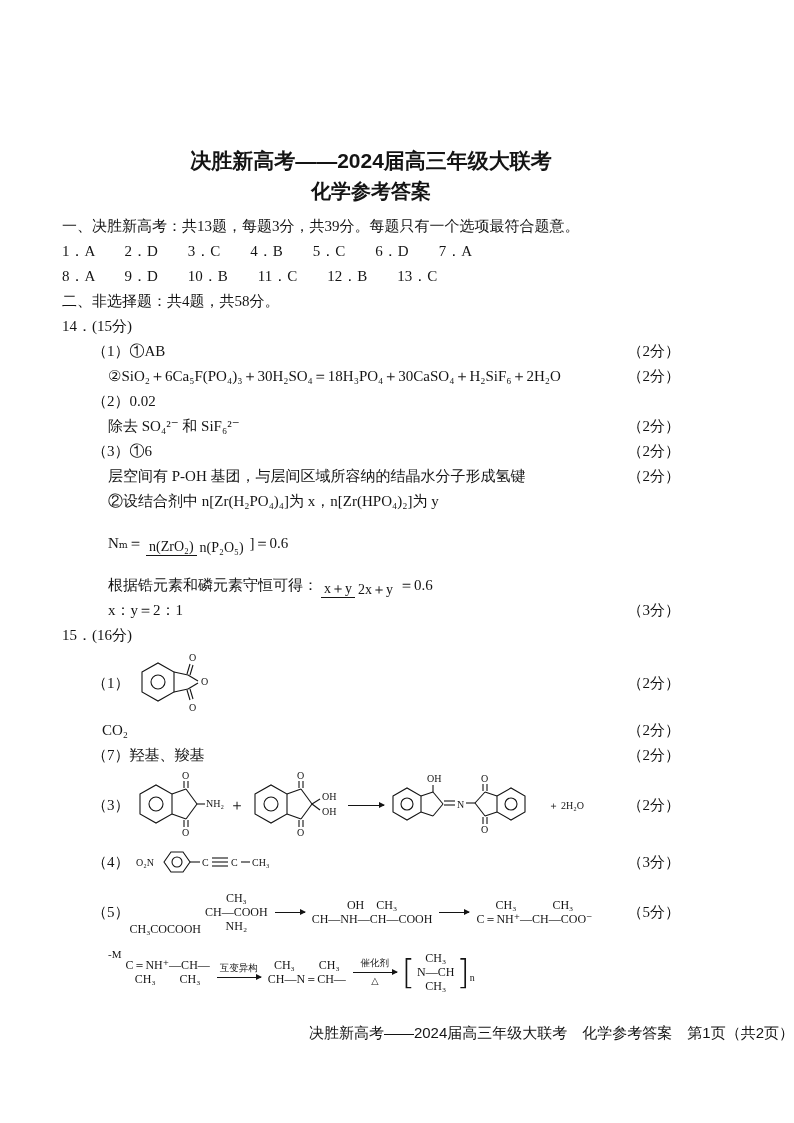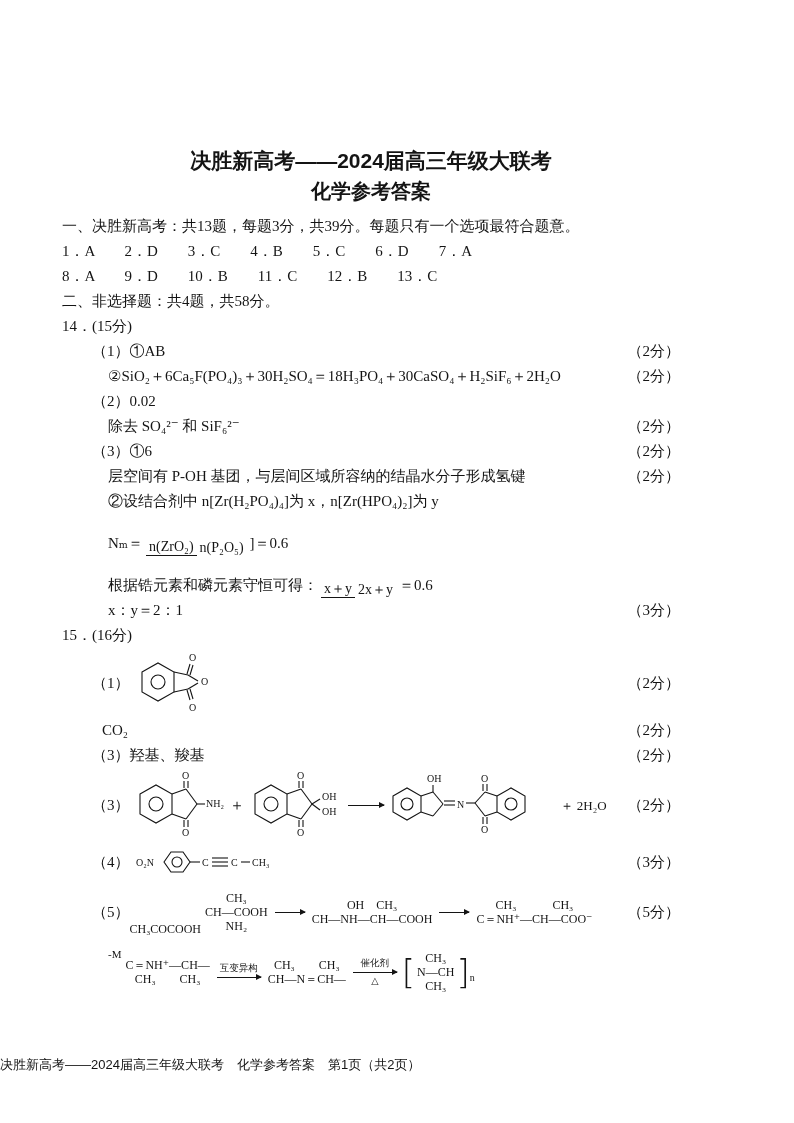--- a/index.html
+++ b/index.html
@@ -26,28 +26,28 @@
   .mtx{font-size:10px;font-family:"Liberation Serif","DejaVu Serif",serif;fill:#141414}
   .chem{display:flex;flex-direction:column;align-items:center;font-size:12px;line-height:14px;
         margin:0 2px;text-align:center;white-space:pre}
   .rarr{display:flex;flex-direction:column;align-items:center;justify-content:center;margin:0 5px}
   .albl,.blbl{font-size:9.5px;line-height:11px;white-space:nowrap}
   .arrow{position:relative;height:1px;background:#141414;margin:3px 0}
   .arrow::after{content:"";position:absolute;right:-1px;top:-3px;width:0;height:0;
         border-left:6px solid #141414;border-top:3px solid transparent;border-bottom:3px solid transparent}
   .w30{width:30px}.w36{width:36px}.w44{width:44px}
   .plus{margin:0 4px;align-self:center}
-  .water{align-self:center;margin-left:20px;font-size:13px}
+  .water{align-self:center;margin-left:8px;font-size:10px}
   .pre{font-size:12px;align-self:flex-end;margin-right:2px;white-space:nowrap}
   .mlbl{font-size:11px;align-self:flex-start;margin-right:2px}
   .poly{display:flex;align-items:center}
   .bracket{font-size:34px;font-weight:300;line-height:34px;font-family:"DejaVu Sans",sans-serif}
   .nsub{font-size:10px;align-self:flex-end;line-height:30px}
   .schemerow{align-items:center;min-height:60px}
-  .footer{position:absolute;left:0;top:1056px;width:100%;text-align:left;font-size:13px;
+  .footer{position:absolute;left:0;top:1024px;width:100%;text-align:right;font-size:15px;
           font-family:"Liberation Sans","DejaVu Sans",sans-serif}
 </style>
 </head>
 <body>
 
 <div class="page">
 
   <div class="title">决胜新高考——2024届高三年级大联考</div>
   <div class="subtitle">化学参考答案</div>
 
@@ -143,21 +143,21 @@
     </svg>
     <span class="score">（2分）</span>
   </div>
 
   <div class="line ind1b">
     <span>CO₂</span>
     <span class="score">（2分）</span>
   </div>
 
   <div class="line ind1">
-    <span>（3）羟基、羧基</span>
+    <span>（7）羟基、羧基</span>
     <span class="score">（2分）</span>
   </div>
 
   <div class="line ind1 struct" style="min-height:74px">
     <span class="lbl">（3）</span>
     <svg width="92" height="66" viewBox="0 0 92 66">
       <g stroke="#141414" stroke-width="1.1" fill="none">
         <polygon points="6,22 22,13 38,22 38,42 22,51 6,42"></polygon>
         <circle cx="22" cy="32" r="7"></circle>
         <line x1="38" y1="22" x2="52" y2="17"></line>

